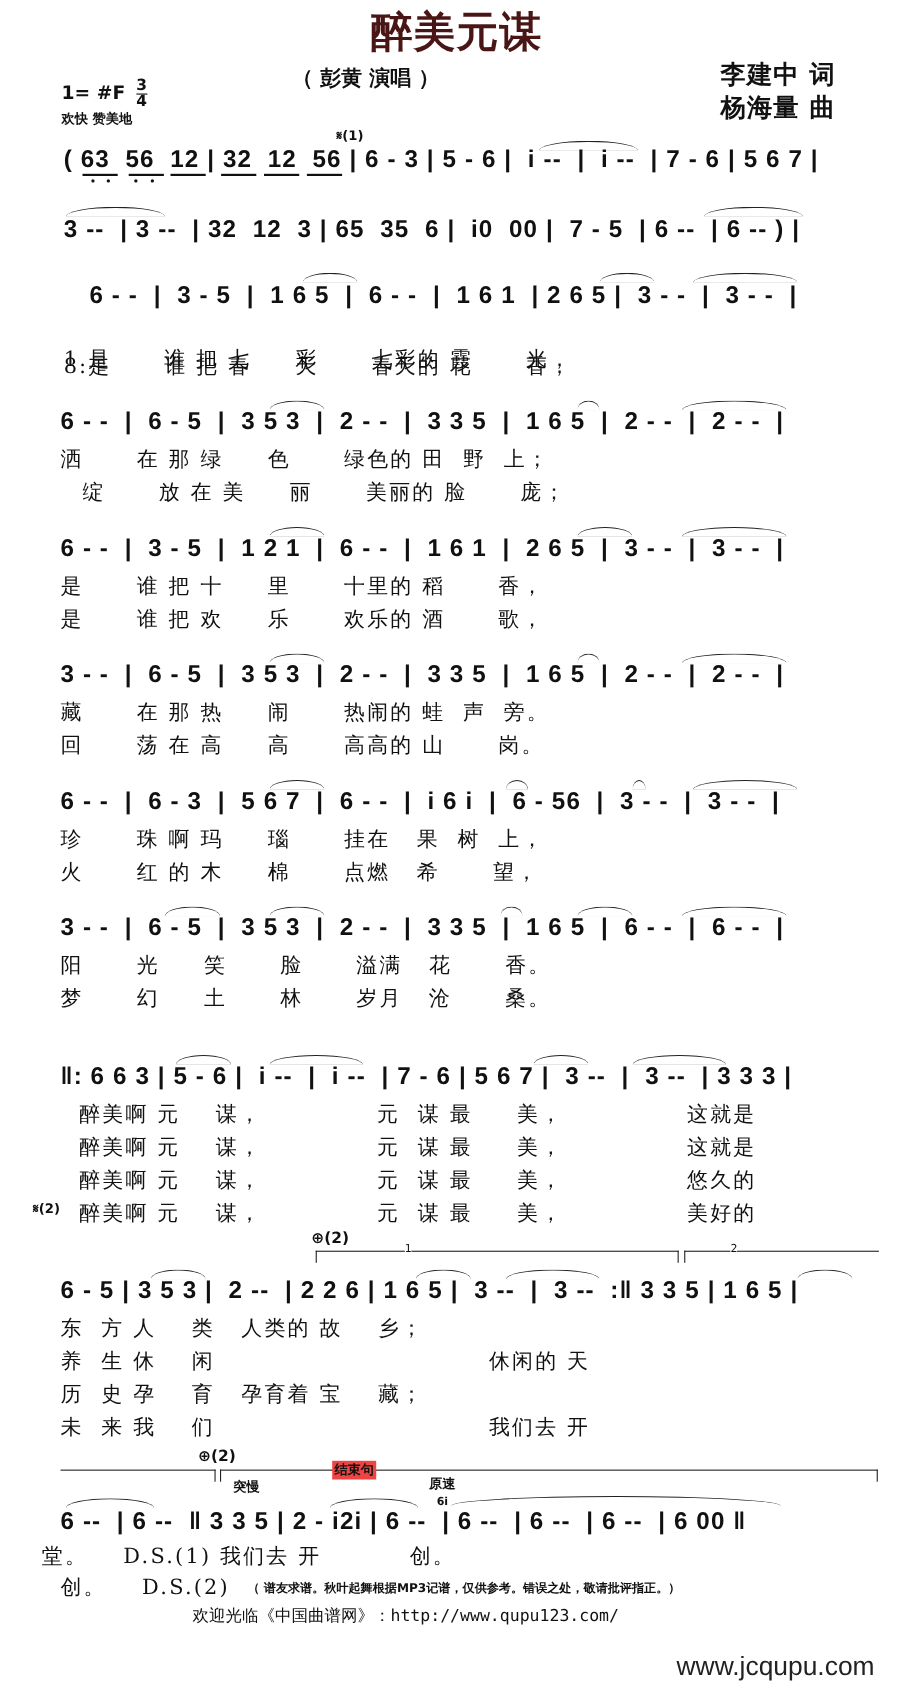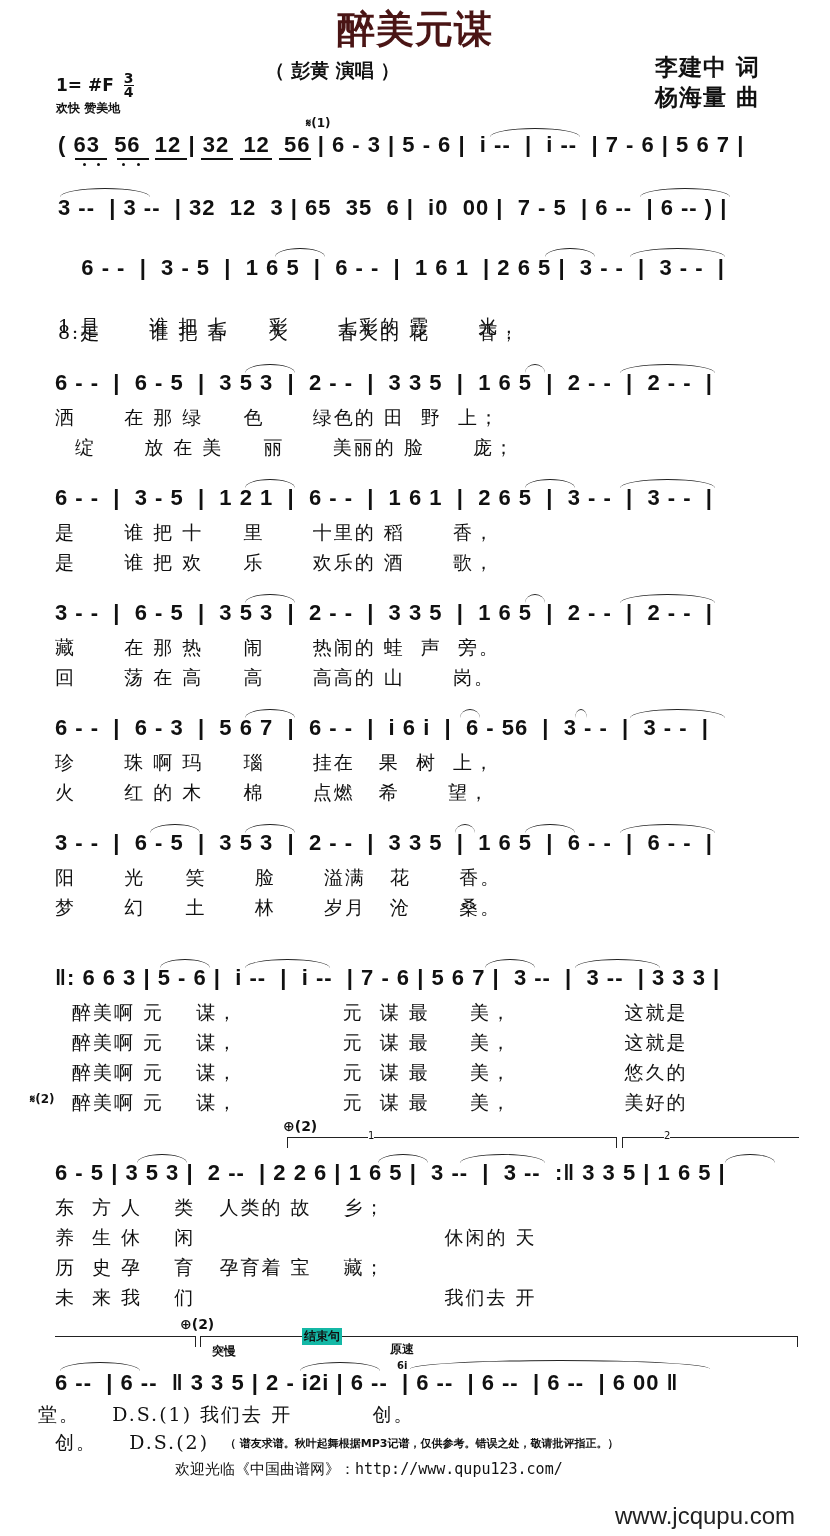--- a/index.html
+++ b/index.html
@@ -126,21 +126,21 @@
 <div class="slur" style="left:460px;top:1154px;width:85px;"></div>
 <div class="slur" style="left:725px;top:1154px;width:50px;"></div>
 <div class="lyric" style="left:55px;top:1195px;">东  方 人    类   人类的 故    乡；</div>
 <div class="lyric" style="left:55px;top:1225px;">养  生 休    闲                               休闲的 天</div>
 <div class="lyric" style="left:55px;top:1255px;">历  史 孕    育   孕育着 宝    藏；</div>
 <div class="lyric" style="left:55px;top:1285px;">未  来 我    们                               我们去 开</div>
 
 <div class="small" style="left:180px;top:1316px;font-size:14px;">⊕(2)</div>
 <div class="volta" style="left:55px;top:1336px;width:140px;border-right:1px solid #222;"></div>
 <div class="volta" style="left:200px;top:1336px;width:596px;border-left:1px solid #222;border-right:1px solid #222;"></div>
-<div class="small" style="left:302px;top:1328px;background:#14b8a6;padding:0 2px;">结束句</div>
+<div class="small" style="left:302px;top:1328px;background:#ef4444;padding:0 2px;">结束句</div>
 <div class="small" style="left:212px;top:1343px;">突慢</div>
 <div class="small" style="left:390px;top:1341px;">原速</div>
 <div class="small" style="left:397px;top:1360px;font-size:10px;">6i</div>
 
 <div class="notes" style="top:1370px;left:55px;">6 --  | 6 --  ‖ 3 3 5 | 2 - i2i | 6 --  | 6 --  | 6 --  | 6 --  | 6 00 ‖</div>
 <div class="slur" style="left:60px;top:1362px;width:80px;"></div>
 <div class="slur" style="left:300px;top:1362px;width:80px;"></div>
 <div class="slur" style="left:410px;top:1360px;width:300px;"></div>
 <div class="lyric" style="left:38px;top:1402px;">堂。    D.S.(1) 我们去 开          创。</div>
 <div class="lyric" style="left:55px;top:1430px;">创。    D.S.(2)</div>

